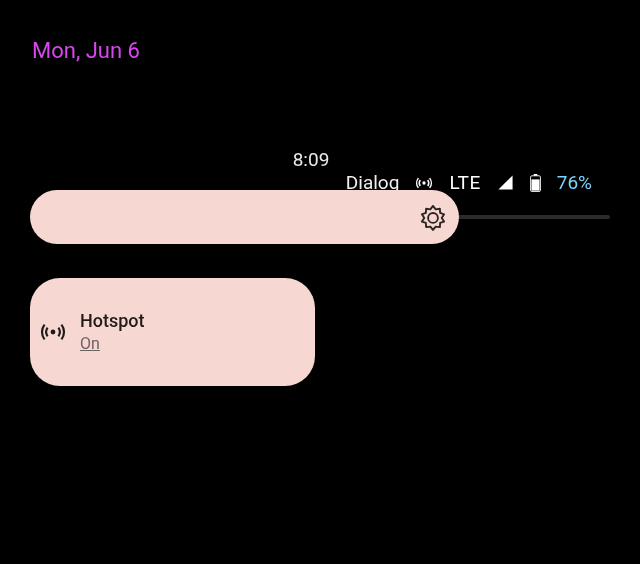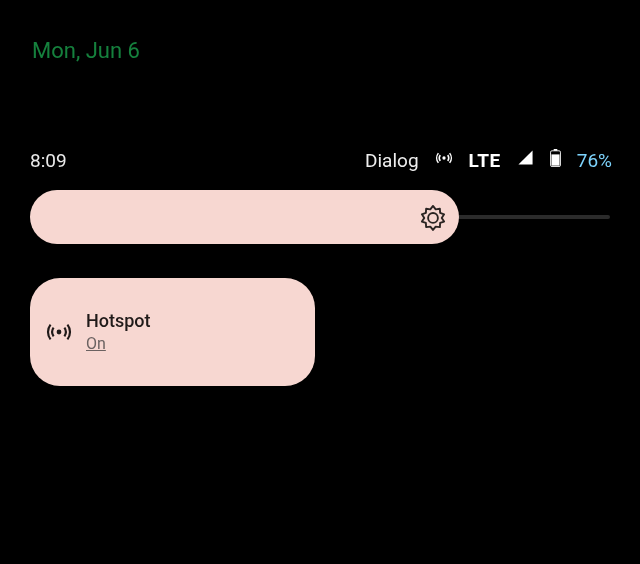--- a/index.html
+++ b/index.html
@@ -1,50 +1,50 @@
 <!DOCTYPE html>
 <html><head>
   <meta charset="utf-8">
   <style>
     * { margin:0; padding:0; box-sizing:border-box; font-family:Roboto,Arial,sans-serif; }
     body { width:640px; height:564px; background:#000; color:#fff; overflow:hidden; }
 
     .date {
       position:absolute; left:32px; top:38px;
-      font-size:22px; font-weight:400; color:#15803d;
+      font-size:22px; font-weight:400; color:#d946ef;
     }
 
     .status-bar {
-      position:absolute; left:30px; right:28px; top:148px; height:24px;
-      display:flex; align-items:center; color:#fff;
+      position:absolute; left:30px; right:48px; top:148px; height:24px;
+      display:flex; align-items:center; color:#fff;flex-direction:column;
     }
     .clock { font-size:19px; font-weight:400; color:#eaeaea; }
-    .status-right { margin-left:auto; display:flex; gap:16px; }
+    .status-right { margin-left:auto; display:flex; align-items:center; gap:16px; }
     .carrier { font-size:19px; font-weight:400; color:#eee; }
-    .lte { font-size:19px; font-weight:700; color:#fff; letter-spacing:0.5px; }
+    .lte { font-size:19px; font-weight:400; color:#fff; letter-spacing:0.5px; }
     .batt-pct { font-size:19px; font-weight:400; color:#7dd3fc; }
 
     .brightness-wrap {
       position:absolute; left:30px; right:30px; top:190px; height:54px;
       display:flex; align-items:center;
     }
     .brightness-track {
       position:absolute; left:0; right:0; top:50%; transform:translateY(-50%);
       height:4px; background:#2b2b2b; border-radius:2px;
     }
     .brightness-fill {
       position:relative; height:54px; background:#f7d7d1; border-radius:27px;
       display:flex; align-items:center; justify-content:flex-end; padding-right:12px;
     }
     .brightness-icon { display:flex; align-items:center; justify-content:center; }
 
     .tile {
       position:absolute; left:30px; top:278px; width:285px; height:108px;
       background:#f7d7d1; border-radius:30px;
-      display:flex; align-items:center; padding-left:16px; gap:14px;
+      display:flex; align-items:center; padding-left:10px; gap:14px;
       color:#201a19;
     }
     .tile-icon { display:flex; align-items:center; justify-content:center; flex:0 0 auto; }
     .tile-text { display:flex; flex-direction:column; line-height:1.35; }
     .tile-title { font-size:18px; font-weight:500; color:#201a19; }
     .tile-sub   { font-size:16px; font-weight:400; color:#6b6261;text-decoration:underline; }
 
     svg { display:block; }
   </style>
 </head>

